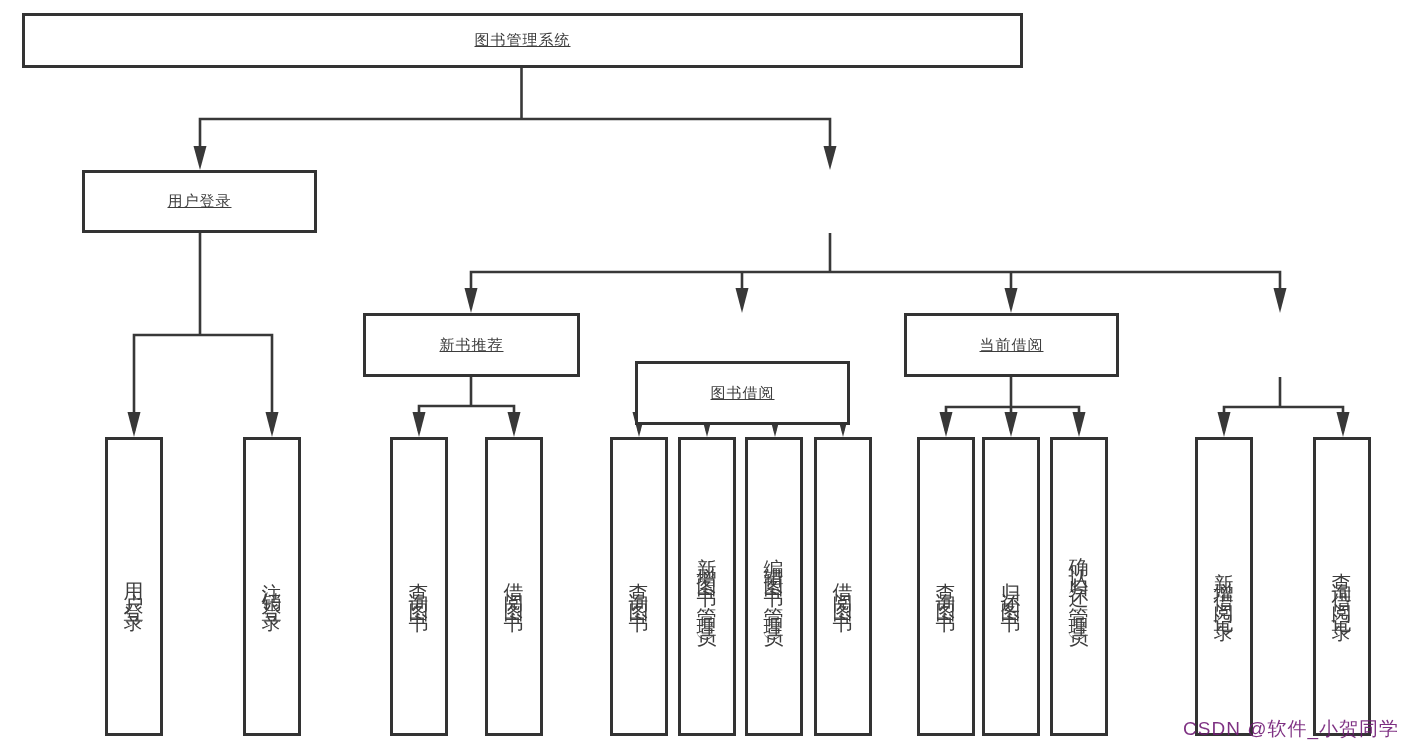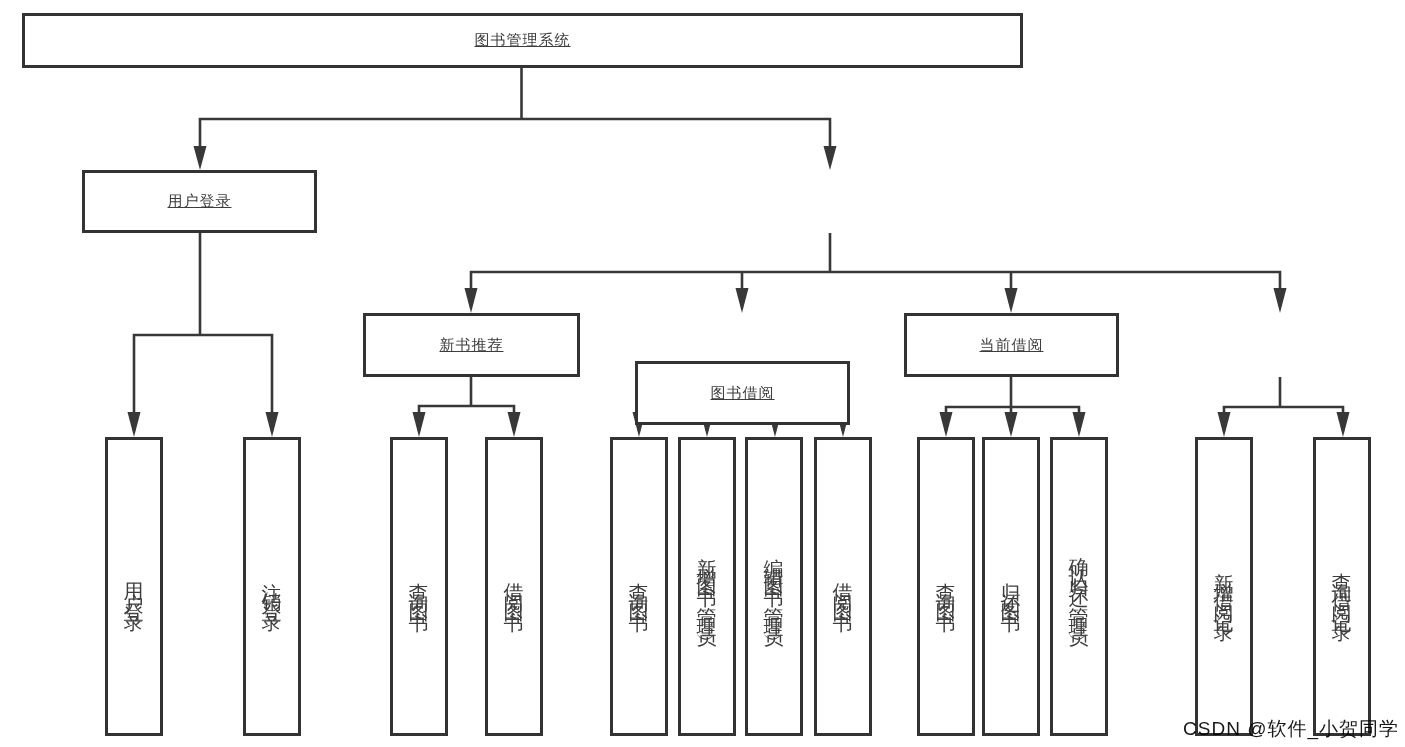--- a/index.html
+++ b/index.html
@@ -50,21 +50,21 @@
     letter-spacing: 10px;
     line-height: 1;
     white-space: nowrap;
   }
   .watermark {
     position: absolute;
     right: 6px;
     bottom: 5px;
     font-size: 19px;
     letter-spacing: 1px;
-    color: #000000;
+    color: #701a75;
     opacity: 0.9;
     z-index: 3;
     white-space: nowrap;
   }
 </style>
 </head>
 <body>
 
 <div id="canvas">
 

